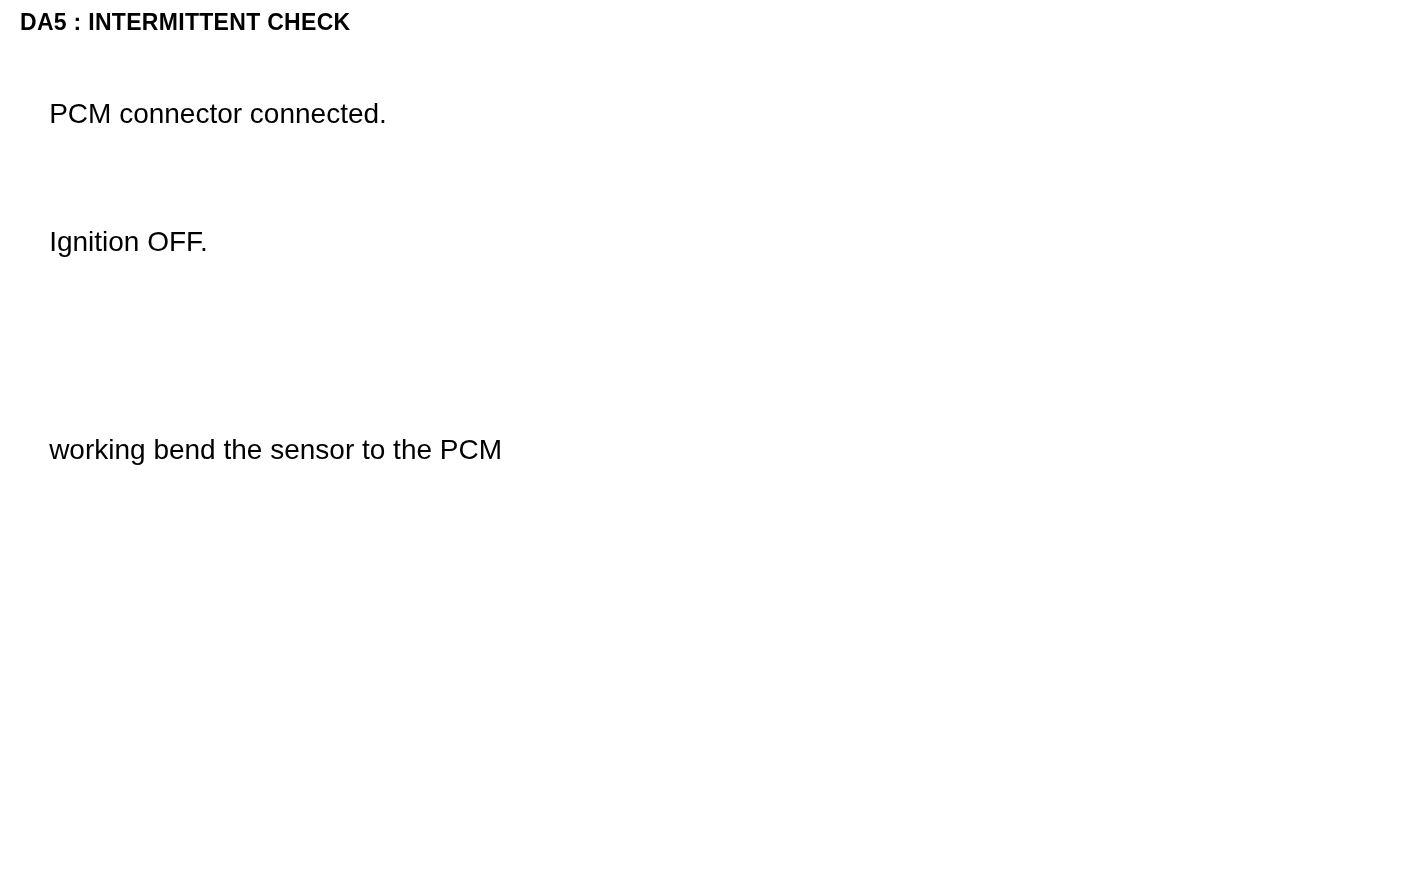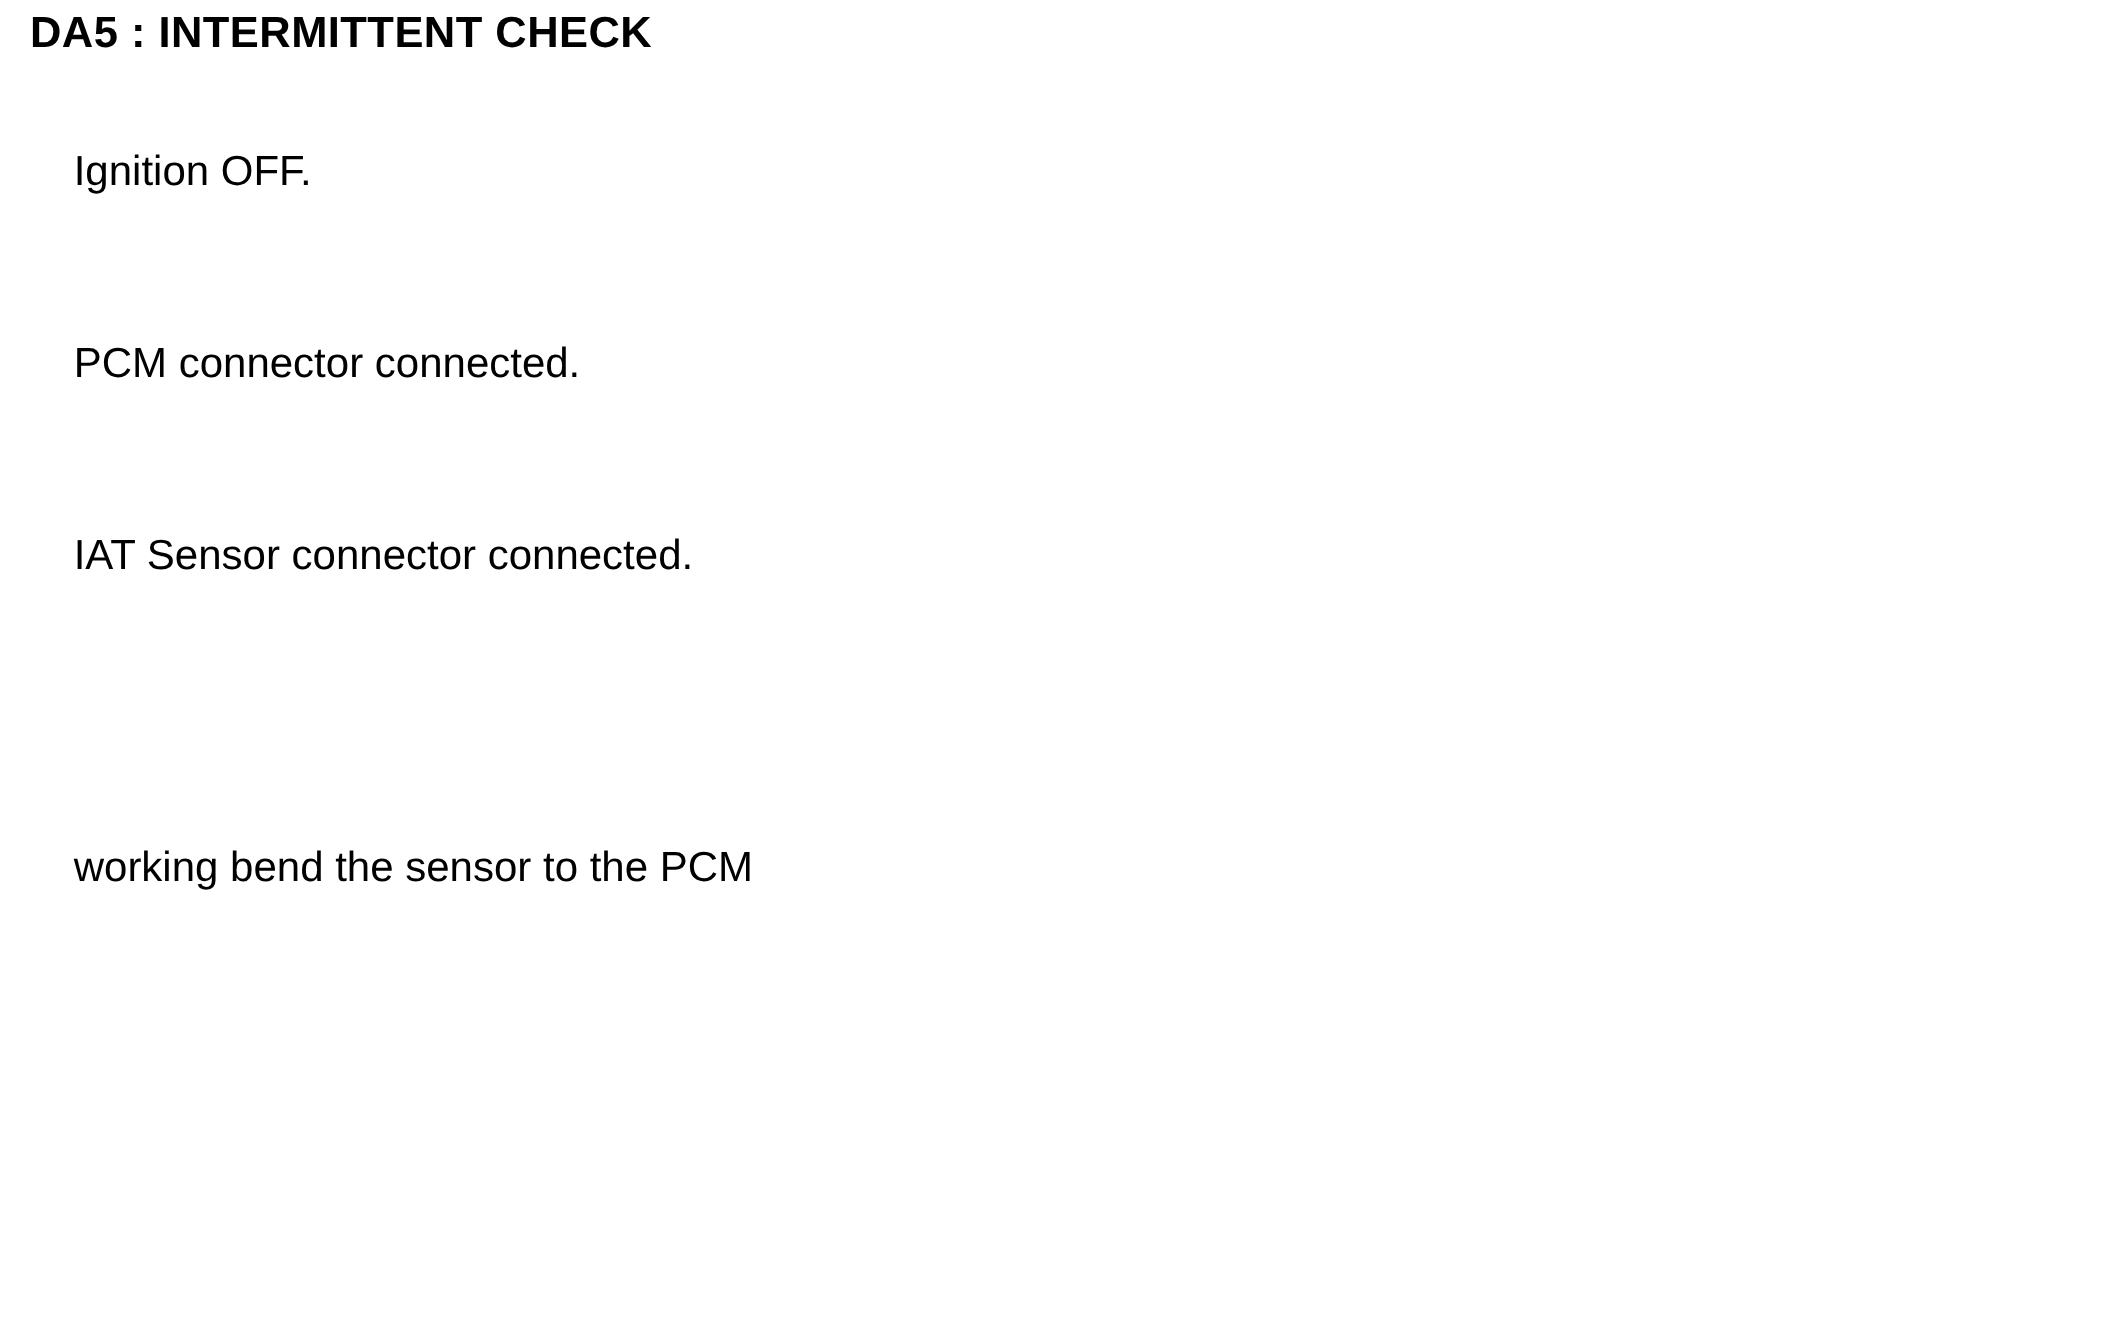--- a/index.html
+++ b/index.html
@@ -7,21 +7,21 @@
   body {
     width: 1408px;
     height: 894px;
     background: #ffffff;
     color: #000000;
     font-family: "Liberation Sans", "DejaVu Sans", sans-serif;
     overflow: hidden;
   }
   .page { padding: 9px 20px 0 18px; }
   .title {
-    font-size: 29px;
+    font-size: 23px;
     font-weight: bold;
     line-height: 26px;
     margin: 0 0 19px 2px;
     letter-spacing: 0.3px;
   }
   .step {
     font-size: 28px;
     line-height: 40px;
     margin: 0 0 8px 0;
     white-space: pre-wrap;
@@ -29,30 +29,27 @@
   .step .line { white-space: pre-wrap; }
 </style>
 </head>
 <body>
 
 <main class="page">
 
   <h1 class="title">DA5 : INTERMITTENT CHECK</h1>
 
   <p class="step">
-    <span class="line">Ignition OFF.</span>
-  </p>
-
-  <p class="step">
     <span class="line">PCM connector connected.</span>
   </p>
 
   <p class="step">
-    <span class="line">IAT Sensor connector connected.</span>
+    <span class="line">Ignition OFF.</span>
   </p>
+
 
 
 
   <p class="step">
     <br>
     <span class="line">working bend the sensor to the PCM</span>
   </p>
 
 </main>
 

